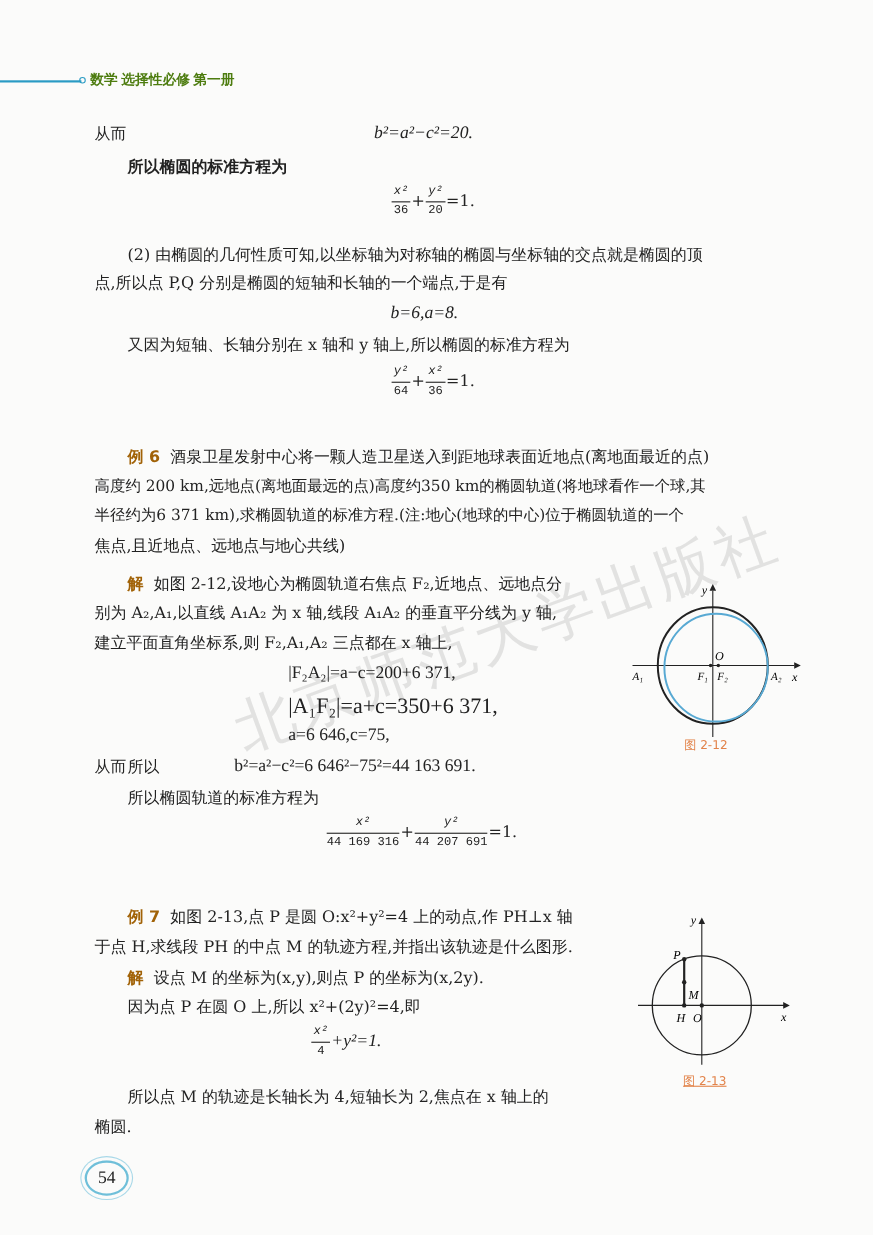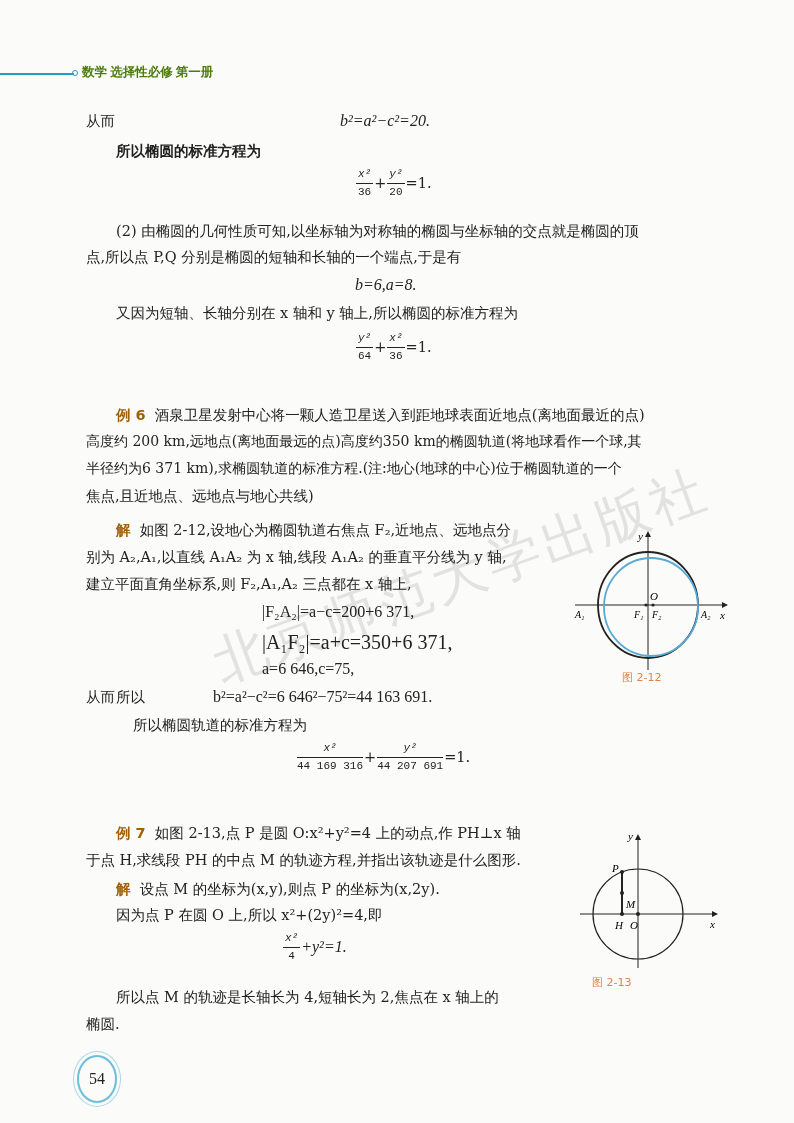--- a/index.html
+++ b/index.html
@@ -11,21 +11,21 @@
   .hdr-title { left:82px; top:64px; color:#4d7c0f; font-family:Liberation Serif, serif; font-weight:bold; font-size:12.5px; }
   .line { position:absolute; white-space:nowrap; }
   i.v { font-style:italic; font-family:"Liberation Serif", serif; font-size:16px; }
   .frac { display:inline-block; vertical-align:middle; text-align:center; margin:0 1px; }
   .frac span { display:block; line-height:17px; font-family:Liberation Mono, monospace; font-size:11px; }
   .frac .num { border-bottom:1px solid #222; padding:0 2px; }
   .blue { color:#a16207; font-family:"DejaVu Sans", sans-serif; font-weight:bold; }
   .cap { color:#e2834a; font-family:"DejaVu Sans", sans-serif; font-size:11px; }
   .watermark { position:absolute; left:200px; top:540px; font-size:54px; color:rgba(160,160,160,0.28);
                transform:rotate(-20deg); font-family:"DejaVu Sans", sans-serif; letter-spacing:4px; white-space:nowrap; }
-  .pagenum { position:absolute; left:77px; top:1055px; width:40px; height:48px; border-radius:50%;
+  .pagenum { position:absolute; left:77px; top:1055px; width:40px; height:32px; border-radius:50%;
              border:2px solid #6fbfd9; box-sizing:border-box; display:flex; align-items:center; justify-content:center;
              font-family:"Liberation Serif", serif; font-size:16px; color:#222; box-shadow:0 0 0 3px #fbfbfa, 0 0 0 4px #a8d8e8; }
 </style>
 </head>
 <body>
 
 <div class="hdr-line"></div>
 <div class="hdr-dot"></div>
 <div class="abs hdr-title">数学 选择性必修 第一册</div>
 
@@ -56,21 +56,21 @@
   <span class="blue">解</span>&nbsp;&nbsp;<span>如图 2-12,设地心为椭圆轨道右焦点 F₂,近地点、远地点分</span>
 </div>
 <div class="line" style="left:86px;top:548px;">别为 A₂,A₁,以直线 A₁A₂ 为 x 轴,线段 A₁A₂ 的垂直平分线为 y 轴,</div>
 <div class="line" style="left:86px;top:575px;">建立平面直角坐标系,则 F₂,A₁,A₂ 三点都在 x 轴上,</div>
 <div class="line" style="left:262px;top:603px;font-family:Liberation Serif, serif;font-size:16px;">|F₂A₂|=a−c=200+6 371,</div>
 <div class="line" style="left:262px;top:631px;font-family:'Liberation Serif',serif;font-size:20px;">|A₁F₂|=a+c=350+6 371,</div>
 <div class="line" style="left:116px;top:660px;margin-top:28px;">所以</div>
 <div class="line" style="left:262px;top:660px;font-family:'Liberation Serif',serif;font-size:16px;">a=6 646,c=75,</div>
 <div class="line" style="left:86px;top:688px;">从而</div>
 <div class="line" style="left:185px;top:688px;font-family:'Liberation Serif',serif;font-size:16px;margin-left:28px;">b²=a²−c²=6 646²−75²=44 163 691.</div>
-<div class="line" style="left:116px;top:716px;margin-left:17px;">所以椭圆轨道的标准方程为</div>
+<div class="line" style="left:116px;top:716px;">所以椭圆轨道的标准方程为</div>
 <div class="line" style="left:296px;top:740px;">
   <span class="frac"><span class="num" style="padding:0 6px;"><i>x²</i></span><span>44 169 316</span></span>+<span class="frac"><span class="num" style="padding:0 6px;"><i>y²</i></span><span>44 207 691</span></span><span>=1.</span>
 </div>
 
 <div class="abs" style="left:570px;top:525px;width:160px;height:150px;">
   <svg width="160" height="150" viewBox="0 0 160 150">
     <line x1="5" y1="80" x2="152" y2="80" stroke="#222" stroke-width="1"></line>
     <polygon points="152,77 158,80 152,83" fill="#222"></polygon>
     <line x1="78" y1="145" x2="78" y2="12" stroke="#222" stroke-width="1"></line>
     <polygon points="75,12 78,6 81,12" fill="#222"></polygon>
@@ -116,15 +116,15 @@
     <circle cx="44" cy="84" r="2" fill="#222"></circle>
     <circle cx="60" cy="84" r="2" fill="#222"></circle>
     <text x="50" y="10" font-style="italic" font-size="11" font-family="Liberation Serif, serif">y</text>
     <text x="132" y="98" font-style="italic" font-size="11" font-family="Liberation Serif, serif">x</text>
     <text x="34" y="42" font-style="italic" font-size="11" font-family="Liberation Serif, serif">P</text>
     <text x="48" y="78" font-style="italic" font-size="11" font-family="Liberation Serif, serif">M</text>
     <text x="37" y="99" font-style="italic" font-size="11" font-family="Liberation Serif, serif">H</text>
     <text x="52" y="99" font-style="italic" font-size="11" font-family="Liberation Serif, serif">O</text>
   </svg>
 </div>
-<div class="abs cap" style="left:592px;top:975px;">图 2-13</div>
+<div class="abs cap" style="left:621px;top:975px;text-decoration:underline;">图 2-13</div>
 
 <div class="pagenum">54</div>
 
 </body></html>

